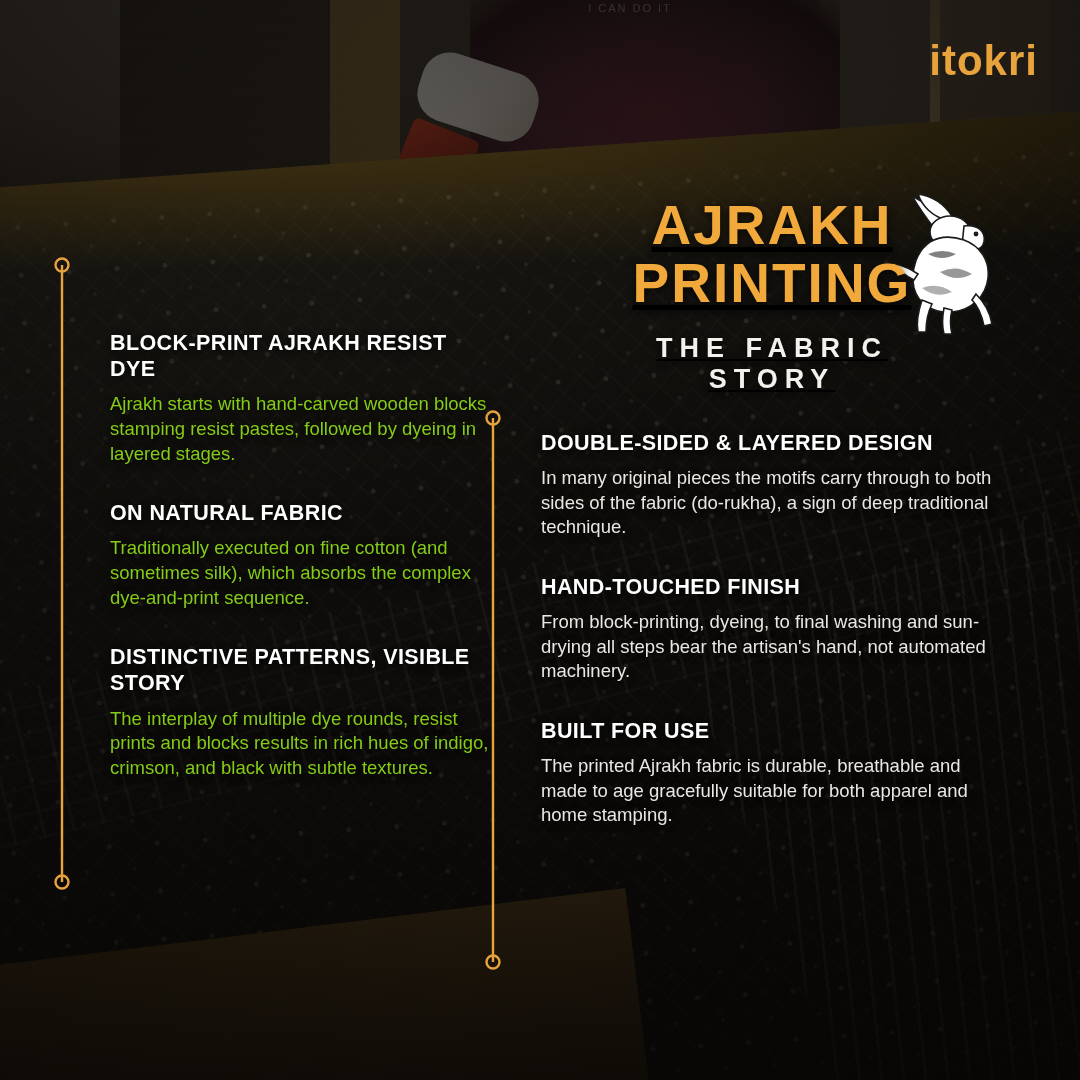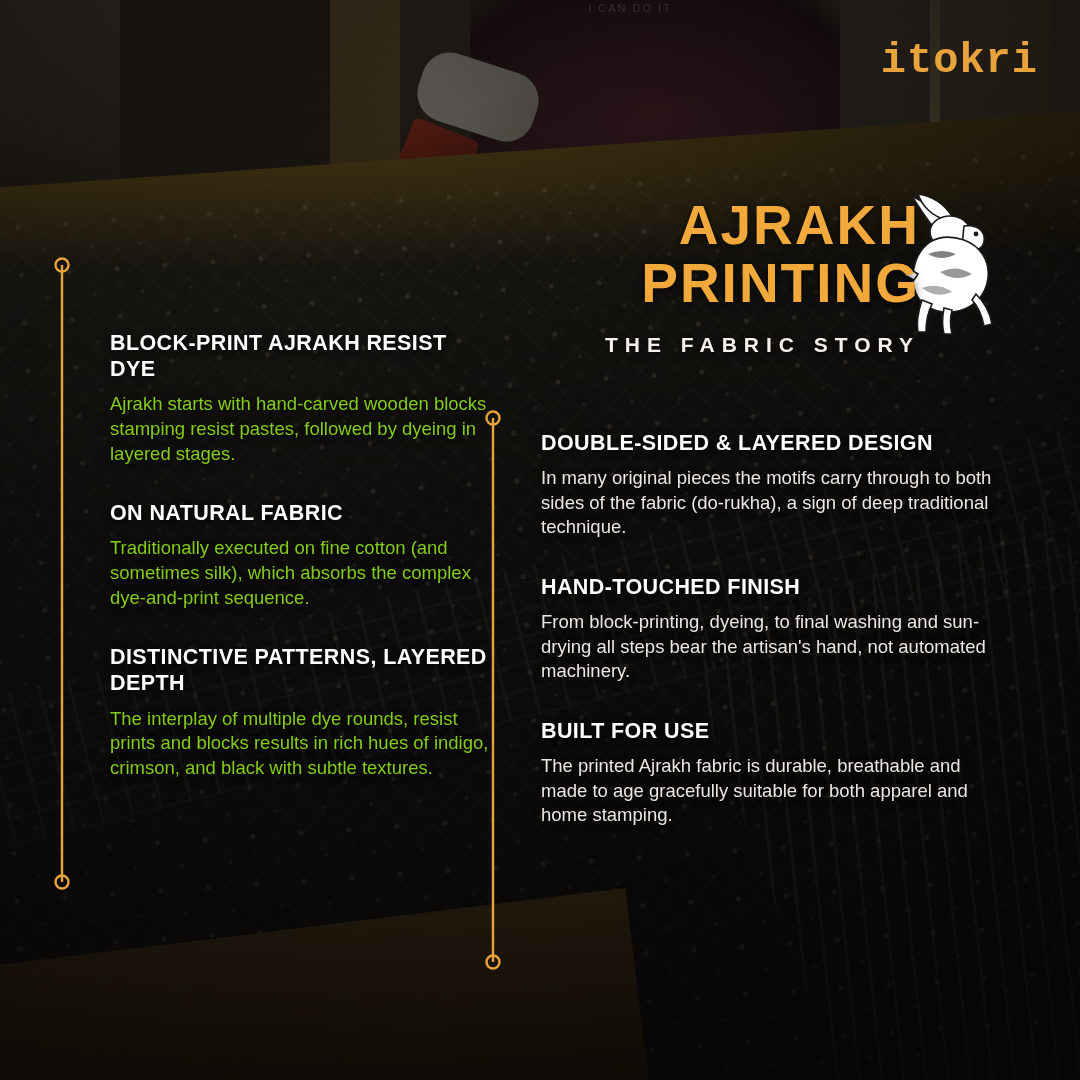--- a/index.html
+++ b/index.html
@@ -133,42 +133,43 @@
 
   
   .logo {
     position: absolute;
     right: 42px; top: 40px;
     color: #E8A33D;
     font-size: 42px;
     font-weight: 700;
     letter-spacing: 1px;
     line-height: 1;
-    font-family: Liberation Mono, monospace;
+    font-family: Liberation Sans, sans-serif;
   }
 
   
   .title-wrap {
     position: absolute;
-    left: 560px; top: 196px; width: 360px;
-    text-align: right;
+    left: 592px; top: 196px; width: 360px;
+    text-align: center;
+    text-decoration: underline;
   }
   .title {
     color: #F0A93A;
     font-size: 55px;
     font-weight: 800;
     letter-spacing: 2px;
     line-height: 1.06;
     margin: 0;
     text-shadow: 0 2px 10px rgba(0,0,0,.7);
   }
   .subtitle {
     margin-top: 20px;
     color: #f4f1ec;
-    font-size: 21px;
+    font-size: 27px;
     font-weight: 700;
     letter-spacing: 7px;
     text-shadow: 0 2px 8px rgba(0,0,0,.8);
   }
   .goat {
     position: absolute;
     left: 888px; top: 176px;
     width: 130px; height: 160px;
   }
 
@@ -270,21 +271,21 @@
   <div class="col-left">
     <div class="item">
       <h3>BLOCK-PRINT AJRAKH RESIST DYE</h3>
       <p>Ajrakh starts with hand-carved wooden blocks stamping resist pastes, followed by dyeing in layered stages.</p>
     </div>
     <div class="item">
       <h3>ON NATURAL FABRIC</h3>
       <p>Traditionally executed on fine cotton (and sometimes silk), which absorbs the complex dye-and-print sequence.</p>
     </div>
     <div class="item">
-      <h3> DISTINCTIVE PATTERNS, LAYERED DEPTH</h3>
+      <h3> DISTINCTIVE PATTERNS, VISIBLE STORY</h3>
       <p>The interplay of multiple dye rounds, resist prints and blocks results in rich hues of indigo, crimson, and black with subtle textures.</p>
     </div>
   </div>
 
   <div class="col-right">
     <div class="item">
       <h3>DOUBLE-SIDED &amp; LAYERED DESIGN</h3>
       <p>In many original pieces the motifs carry through to both sides of the fabric (do-rukha), a sign of deep traditional technique.</p>
     </div>
     <div class="item">

